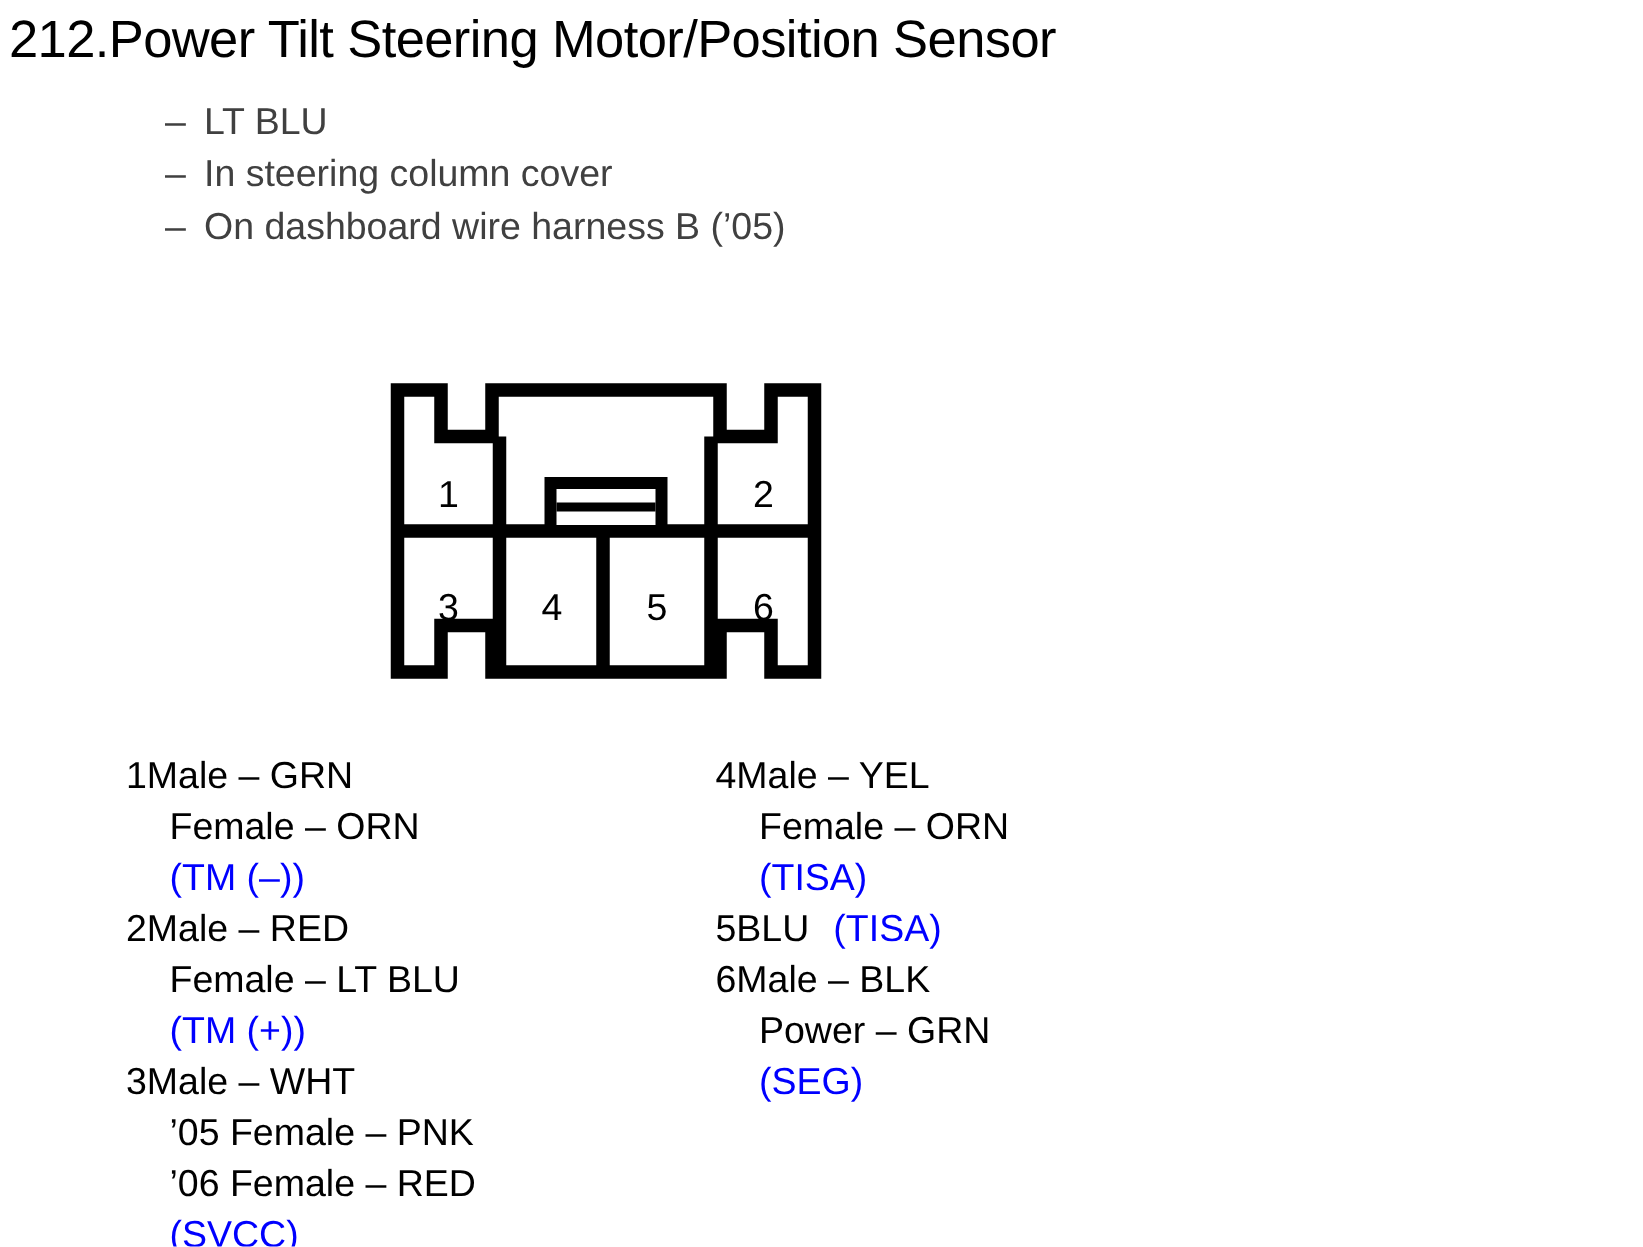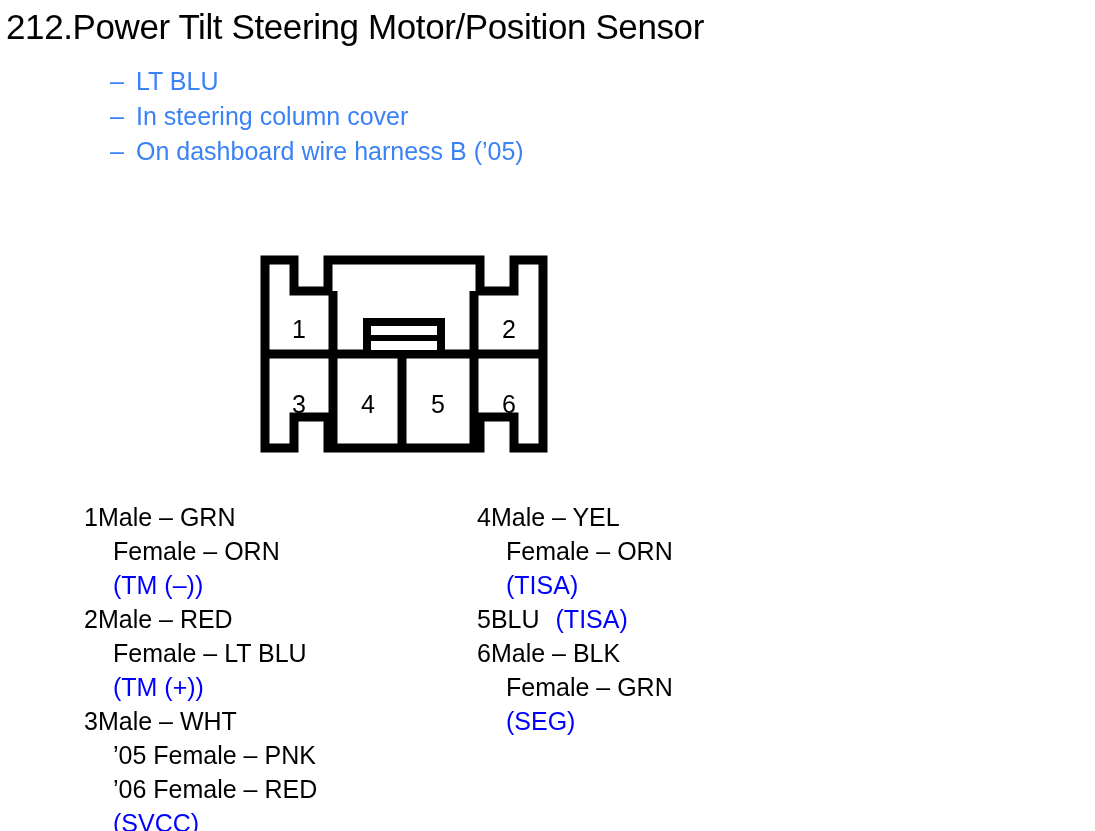--- a/index.html
+++ b/index.html
@@ -36,21 +36,21 @@
   .desc-list {
     position: absolute;
     left: 110px;
     top: 64px;
     width: 900px;
   }
   .desc-line {
     font-size: 25px;
     line-height: 35px;
     white-space: nowrap;
-    color: #3b82f6;
+    color: #404040;
   }
   .desc-dash {
     display: inline-block;
     width: 26px;
   }
 
   
   .connector-wrap {
     position: absolute;
     left: 248px;
@@ -192,17 +192,17 @@
       <div class="pin-entry">
         <div class="pin-line"><span>4</span><span>Male – YEL</span></div>
         <div class="pin-line indent"><span>Female – ORN</span></div>
         <div class="pin-line indent"><span class="sig">(TISA)</span></div>
       </div>
       <div class="pin-entry">
         <div class="pin-line"><span>5</span><span>BLU</span><span class="sig-gap"></span><span class="sig">(TISA)</span></div>
       </div>
       <div class="pin-entry">
         <div class="pin-line"><span>6</span><span>Male – BLK</span></div>
-        <div class="pin-line indent"><span>Female – GRN</span></div>
+        <div class="pin-line indent"><span>Power – GRN</span></div>
         <div class="pin-line indent"><span class="sig">(SEG)</span></div>
       </div>
     </div>
 </div>
 
 </body></html>

